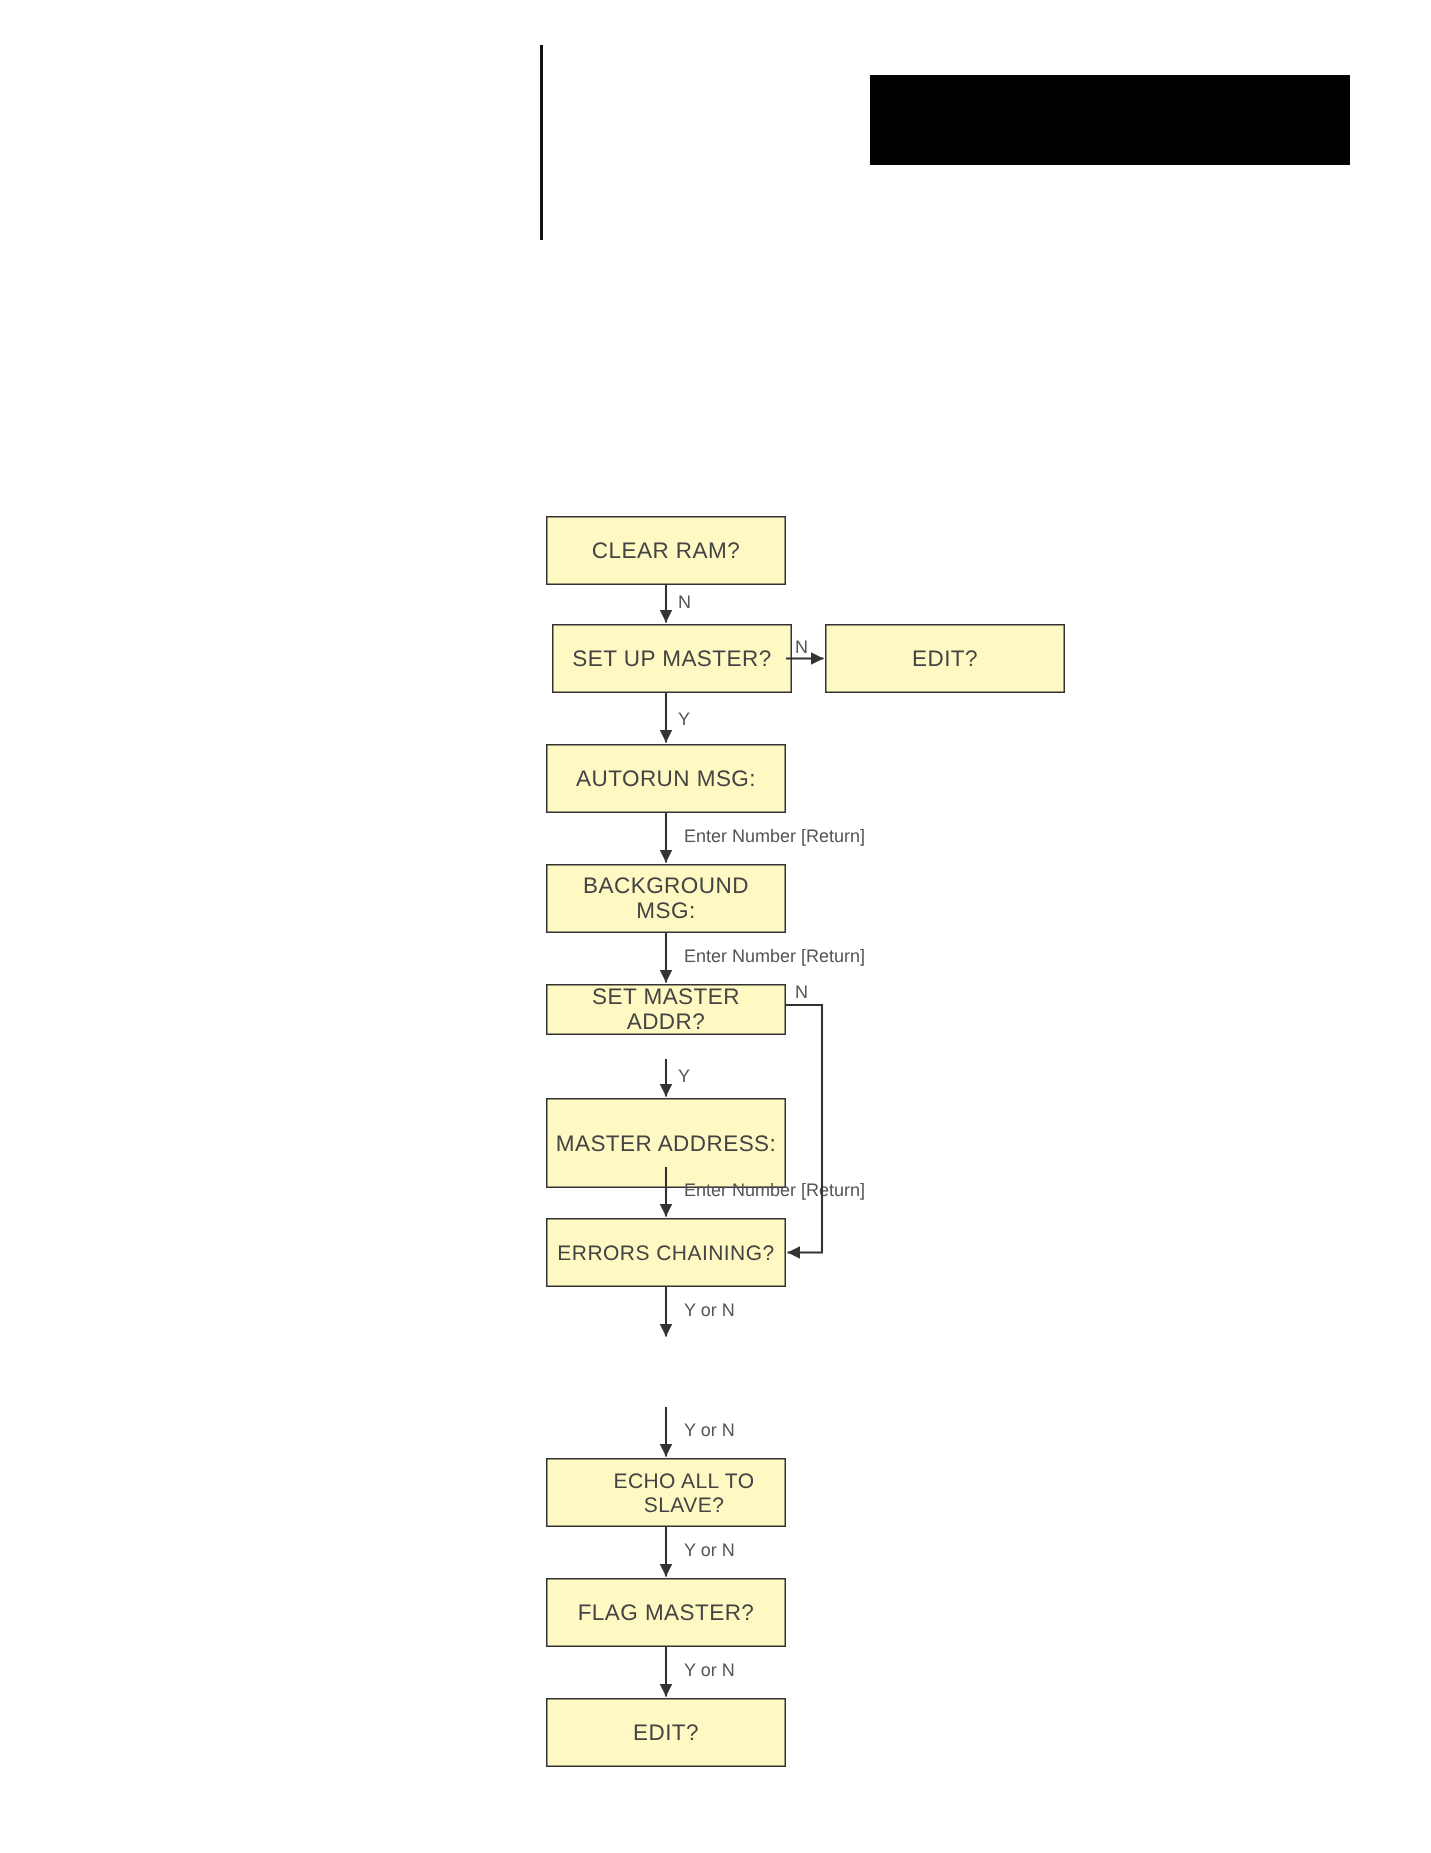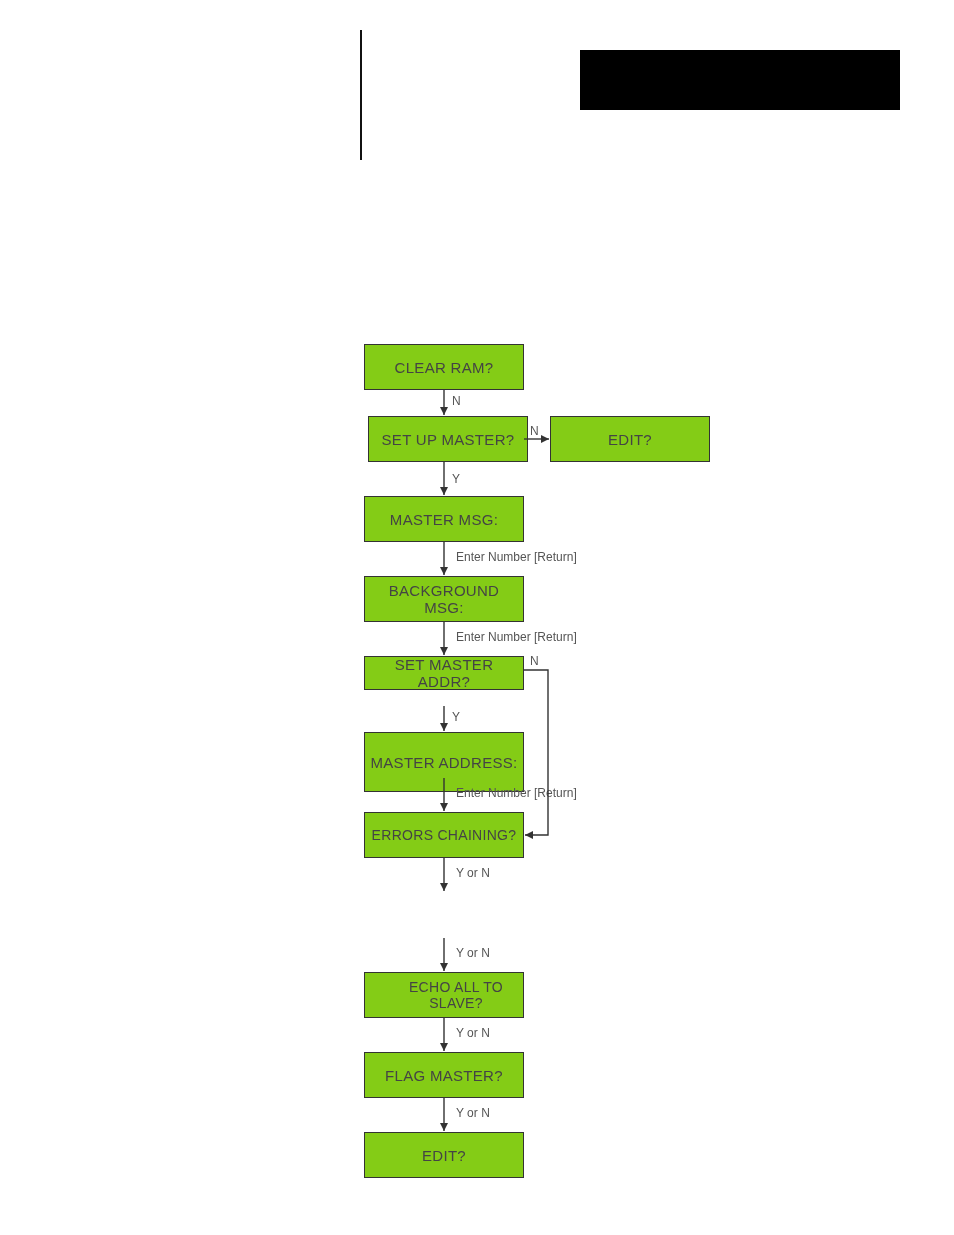--- a/index.html
+++ b/index.html
@@ -26,21 +26,21 @@
     position: absolute;
     left: 580px;
     top: 50px;
     width: 320px;
     height: 60px;
     background: #000;
   }
   .node {
     position: absolute;
     border: 1px solid #333;
-    background: #84cc16;
+    background: #fef9c3;
     display: flex;
     align-items: center;
     justify-content: center;
     text-align: center;
     font-size: 15px;
     letter-spacing: 0.3px;
     color: #444;
     padding: 0 4px;
     box-sizing: border-box;
     white-space: pre-line;
@@ -64,21 +64,21 @@
 <body>
 
 <div class="page">
 
   <div class="top-divider"></div>
   <div class="black-block"></div>
 
   <div class="node" style="left:364px; top:344px; width:160px; height:46px;">CLEAR RAM?</div>
   <div class="node" style="left:368px; top:416px; width:160px; height:46px;">SET UP MASTER?</div>
   <div class="node" style="left:550px; top:416px; width:160px; height:46px;">EDIT?</div>
-  <div class="node" style="left:364px; top:496px; width:160px; height:46px;">MASTER MSG:</div>
+  <div class="node" style="left:364px; top:496px; width:160px; height:46px;">AUTORUN MSG:</div>
   <div class="node" style="left:364px; top:576px; width:160px; height:46px;">BACKGROUND MSG:</div>
   <div class="node" style="left:364px; top:656px; width:160px; height:34px; line-height:1.15;">SET MASTER
 ADDR?</div>
   <div class="node" style="left:364px; top:732px; width:160px; height:60px;">MASTER ADDRESS:</div>
   <div class="node" style="left:364px; top:812px; width:160px; height:46px; font-size:14px;">ERRORS CHAINING?</div>
   <div class="node" style="left:364px; top:972px; width:160px; height:46px; font-size:14px;padding-left:28px;">ECHO ALL TO SLAVE?</div>
   <div class="node" style="left:364px; top:1052px; width:160px; height:46px;">FLAG MASTER?</div>
   <div class="node" style="left:364px; top:1132px; width:160px; height:46px;">EDIT?</div>
 
   <span class="edge-label" style="left:452px; top:394px;">N</span>

